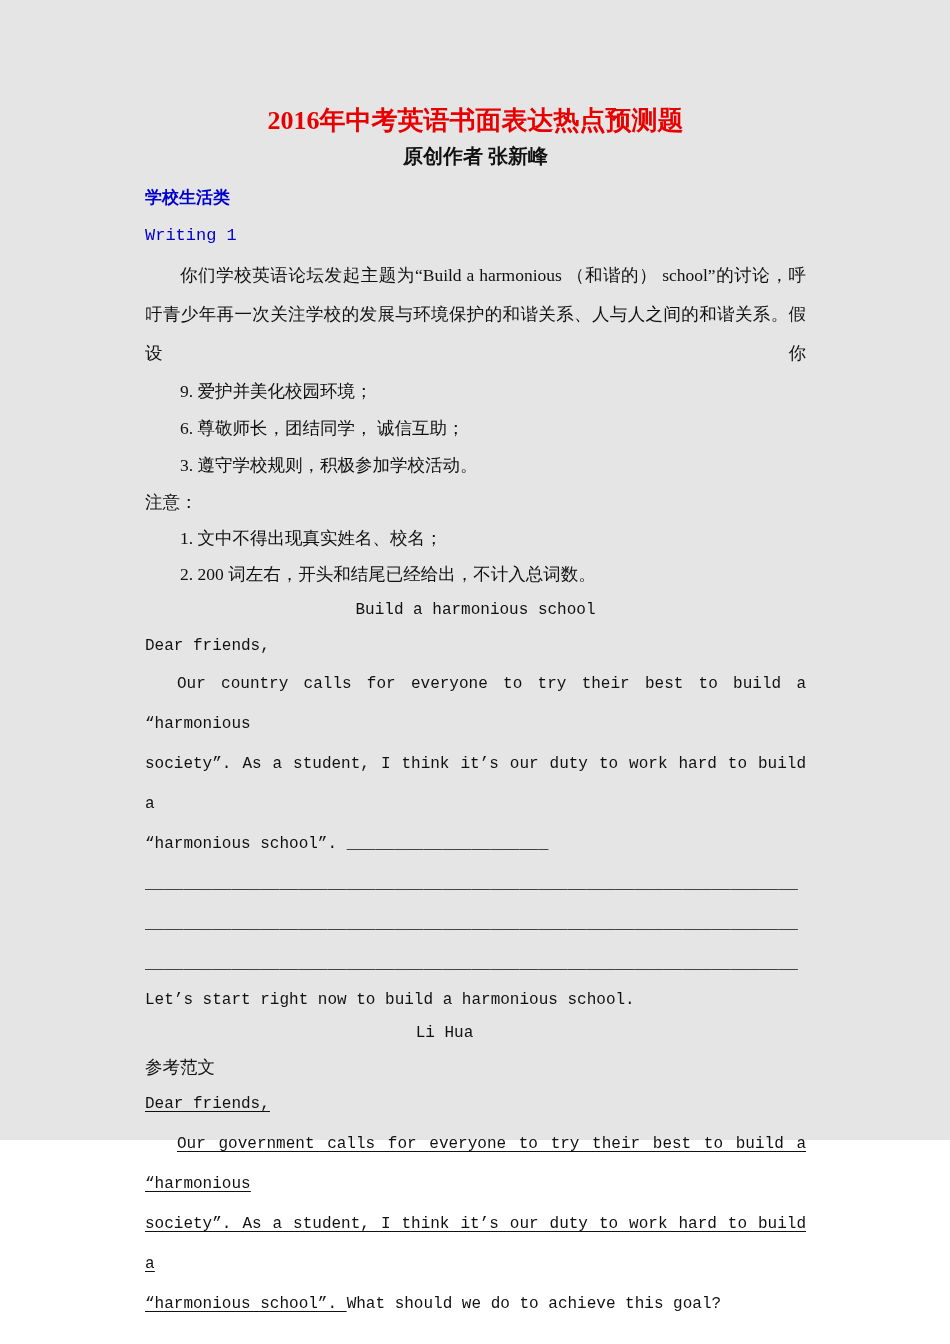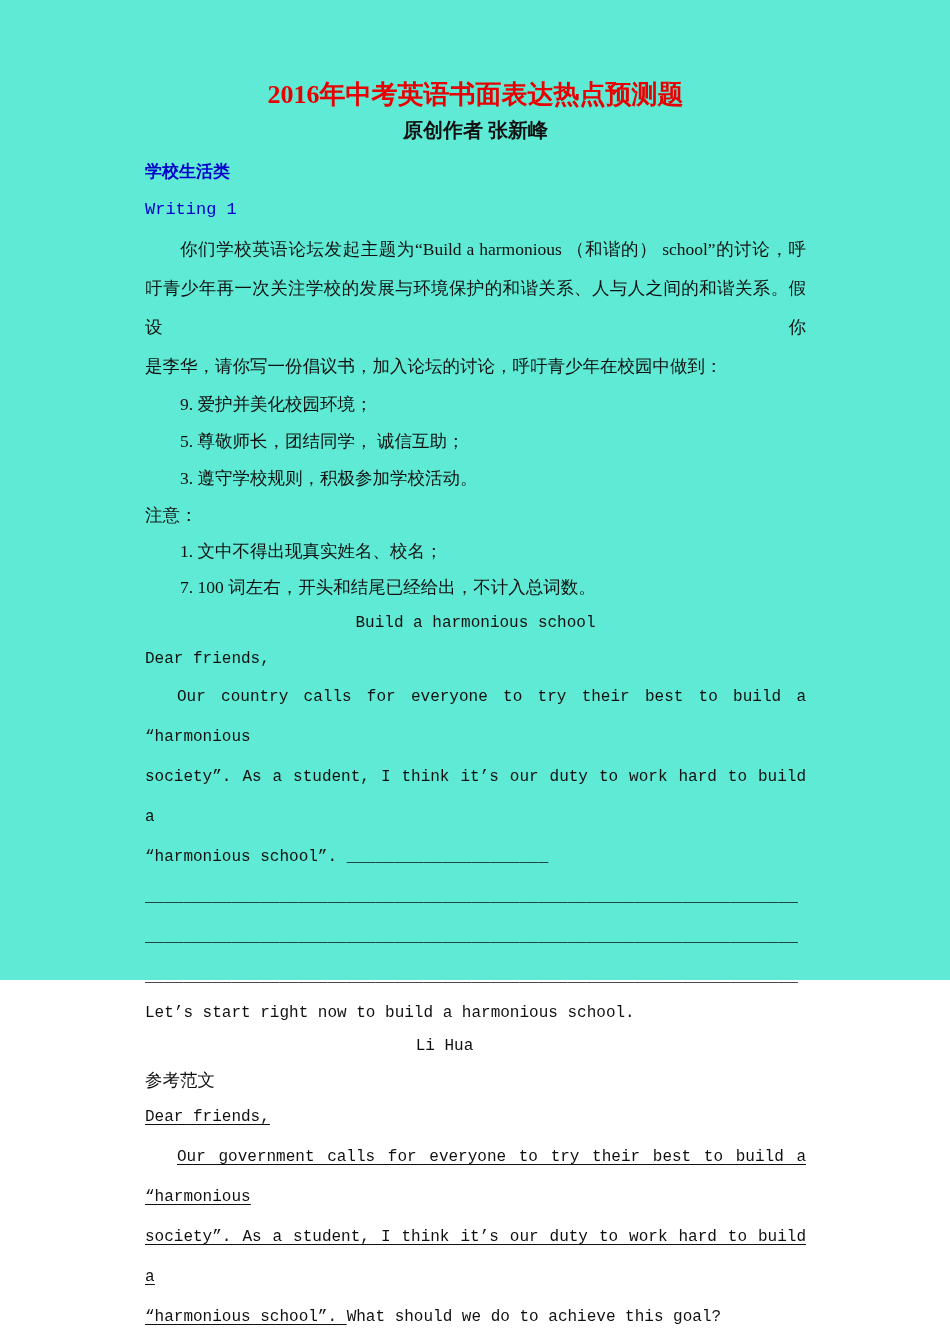--- a/index.html
+++ b/index.html
@@ -3,23 +3,23 @@
 <meta charset="utf-8">
 <style>
   * { margin: 0; padding: 0; box-sizing: border-box; }
   html, body { background: #ffffff; }
   body {
     width: 950px; height: 1344px; overflow: hidden;
     font-family: "Liberation Serif", "DejaVu Serif", serif;
     color: #111;
   }
   .page {
-    width: 950px; height: 980px;
-    padding: 76px 144px 0 145px;
-    background: #5eead4;
+    width: 950px; height: 1140px;
+    padding: 102px 144px 0 145px;
+    background: #e5e5e5;
   }
   
   .cn { font-family: "Liberation Serif", "DejaVu Serif", serif; font-size: 17.5px; }
   .en { font-family: "Liberation Mono", "DejaVu Sans Mono", monospace; font-size: 16px; }
   .title {
     font-size: 26px; line-height: 38px; font-weight: bold;
     text-align: center; color: var(--title-red, #e80000);
   }
   .author { font-size: 20px; line-height: 32px; font-weight: bold; text-align: center; }
   .category { margin-top: 10px; font-size: 17px; line-height: 32px; font-weight: bold; color: var(--heading-blue, #0000cc); }
@@ -47,33 +47,32 @@
 
   <div class="title">2016年中考英语书面表达热点预测题</div>
   <div class="author">原创作者 张新峰</div>
 
   <div class="category">学校生活类</div>
   <div class="writing-no en">Writing 1</div>
 
   <div class="cn prompt">
       <div class="tline just ind"><span>你们学校英语论坛发起主题为“Build a harmonious （和谐的） school”的讨论，呼</span></div>
       <div class="tline just"><span>吁青少年再一次关注学校的发展与环境保护的和谐关系、人与人之间的和谐关系。假设你</span></div>
-      <div class="tline"><span>是李华，请你写一份倡议书，加入论坛的讨论，呼吁青少年在校园中做到：</span></div>
     </div>
 
   <div class="cn reqs">
       <div class="tline ind"><span>9. 爱护并美化校园环境；</span></div>
-      <div class="tline ind"><span>5. 尊敬师长，团结同学， 诚信互助；</span></div>
+      <div class="tline ind"><span>6. 尊敬师长，团结同学， 诚信互助；</span></div>
       <div class="tline ind"><span>3. 遵守学校规则，积极参加学校活动。</span></div>
     </div>
 
   <div class="cn lh36">注意：</div>
   <div class="cn notes">
       <div class="tline ind"><span>1. 文中不得出现真实姓名、校名；</span></div>
-      <div class="tline ind"><span>7. 100 词左右，开头和结尾已经给出，不计入总词数。</span></div>
+      <div class="tline ind"><span>2. 200 词左右，开头和结尾已经给出，不计入总词数。</span></div>
     </div>
 
   <div class="en essay-title">Build a harmonious school</div>
   <div class="en lh36">Dear friends,</div>
 
   <div class="en">
       <div class="tline just ind"><span>Our country calls for everyone to try their best to build a “harmonious</span></div>
       <div class="tline just"><span>society”. As a student, I think it’s our duty to work hard to build a</span></div>
       <div class="tline"><span>“harmonious school”. </span><span>_____________________</span></div>
     </div>

